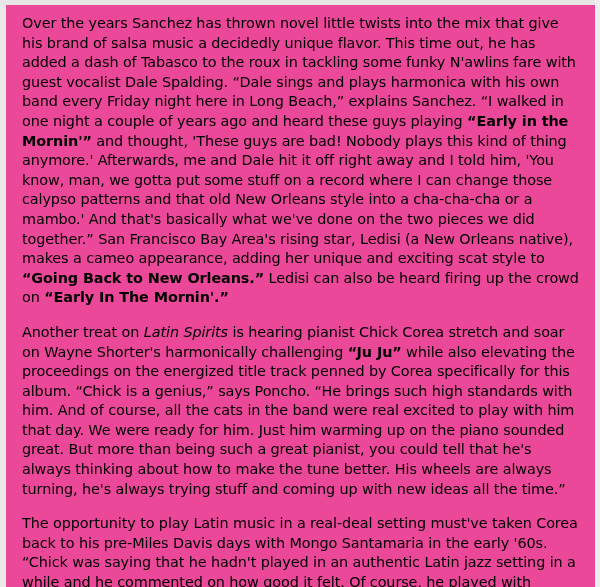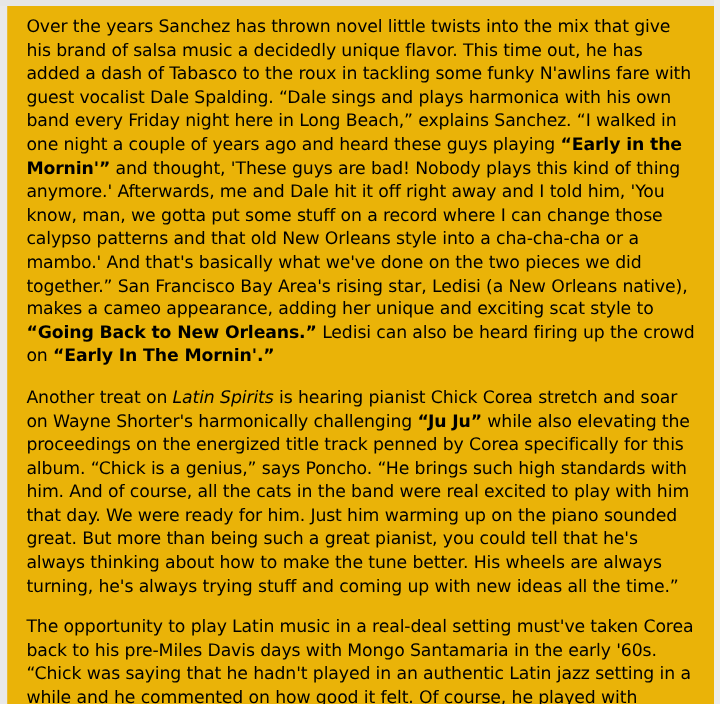--- a/index.html
+++ b/index.html
@@ -10,21 +10,21 @@
     width: 600px;
     height: 587px;
     background: #ffffff;
     font-family: "DejaVu Sans", sans-serif;
     overflow: hidden;
   }
   .page {
     position: relative;
     width: 600px;
     height: 587px;
-    background: #eab308;
+    background: #ec4899;
     box-sizing: border-box;
     padding: 14px 20px 0 22px;
   }
   
   .page::before {
     content: "";
     position: absolute;
     left: 0; top: 0; bottom: 0;
     width: 6px;
     background: #e9e9e9;

